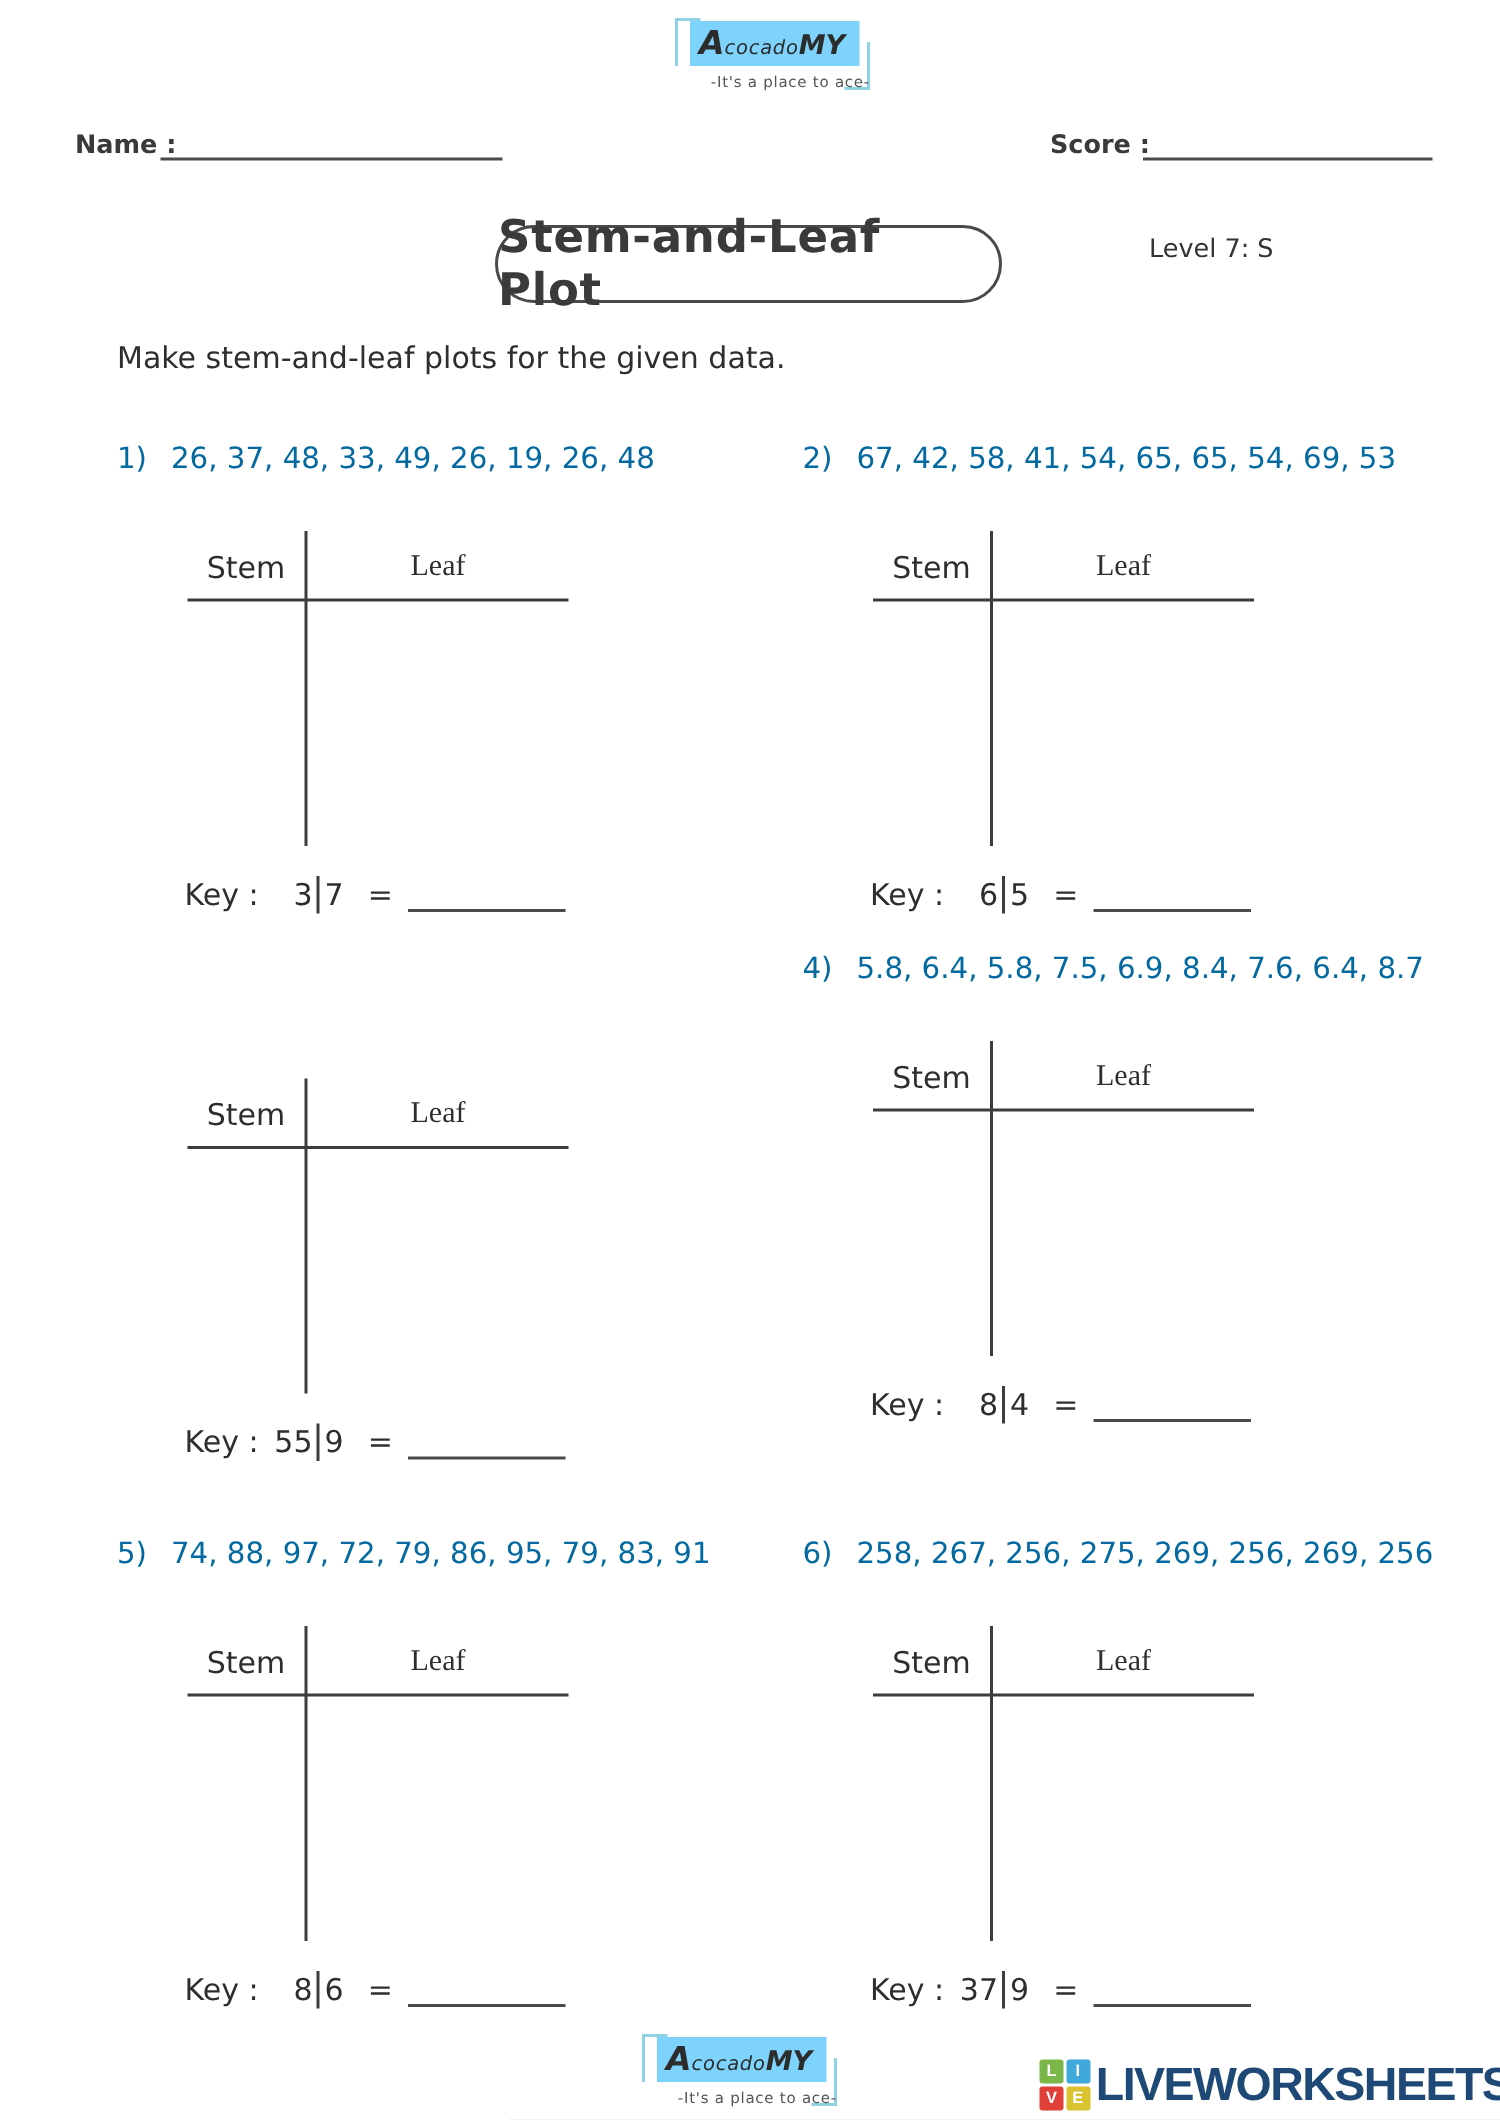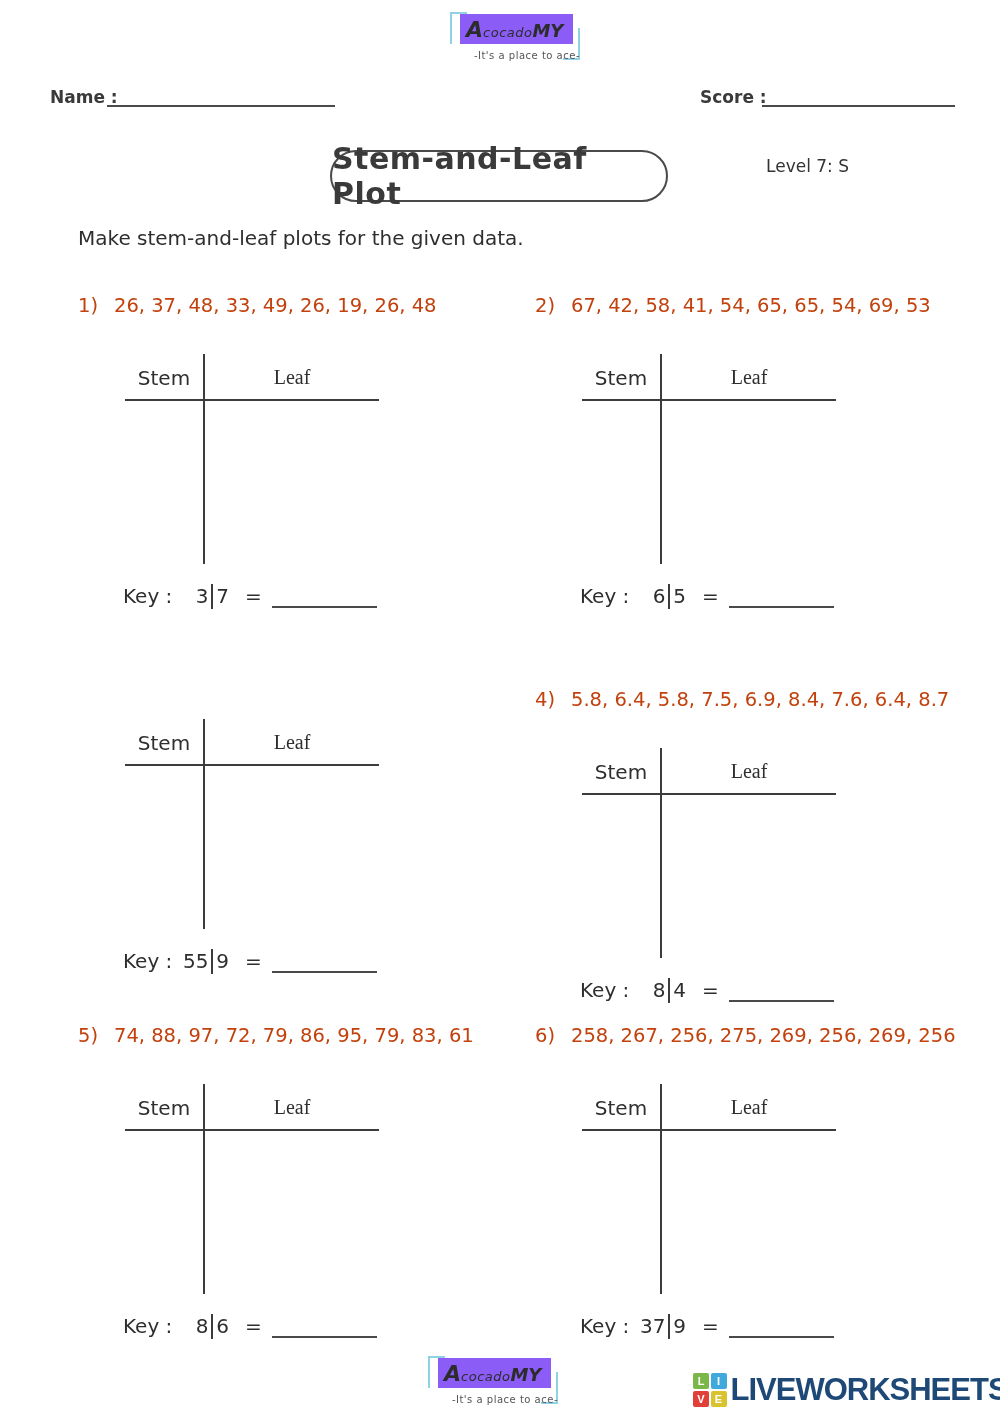--- a/index.html
+++ b/index.html
@@ -13,21 +13,21 @@
     overflow:hidden;
   }
   
   .brand{position:absolute;width:130px;height:56px;}
   .brand .bracket-tl{position:absolute;left:0;top:2px;width:15px;height:30px;
     border-left:2.5px solid #8fd2e4;border-top:2.5px solid #8fd2e4;}
   .brand .bracket-br{position:absolute;right:0;bottom:6px;width:15px;height:30px;
     border-right:2.5px solid #8fd2e4;border-bottom:2.5px solid #8fd2e4;}
   .brand-text{
     position:absolute;left:10px;top:4px;
-    background:#8b5cf6;
+    background:#7dd3fc;
     padding:3px 10px 2px 6px;
     font-style:italic;
     color:#2c2c2c;
     white-space:nowrap;
   }
   .brand-text .b1{font-size:22px;font-weight:600;}
   .brand-text .b2{font-size:13px;letter-spacing:.5px;}
   .brand-text .b3{font-size:18px;font-weight:700;}
   .brand-tag{
     position:absolute;left:0;right:0;top:40px;
@@ -40,21 +40,21 @@
   .title-box{
     position:absolute;left:330px;top:150px;width:334px;height:48px;
     border:2.5px solid #4a4a4a;border-radius:26px;
     display:flex;align-items:center;justify-content:center;
     font-size:30px;font-weight:bold;color:#3a3a3a;letter-spacing:.5px;
   }
   .level{position:absolute;left:766px;top:156px;font-size:17px;color:#333;}
   .instruction{position:absolute;left:78px;top:226px;font-size:20px;color:#2e2e2e;}
   
   .problem{position:absolute;width:432px;height:332px;}
-  .p-data{position:absolute;left:0;top:0;font-size:19.5px;white-space:nowrap;color:#c2410c;}
+  .p-data{position:absolute;left:0;top:0;font-size:19.5px;white-space:nowrap;color:#0369a1;}
   .p-num{display:inline-block;width:36px;}
   .plot-vline{position:absolute;left:125px;top:60px;width:2px;height:210px;background:#3c3c3c;}
   .plot-hline{position:absolute;left:47px;top:105px;width:254px;height:2px;background:#3c3c3c;}
   .stem-h{position:absolute;left:47px;top:72px;width:78px;text-align:center;font-size:20px;color:#2e2e2e;}
   .leaf-h{position:absolute;left:127px;top:72px;width:174px;text-align:center;font-size:20px;color:#2e2e2e;font-family:Liberation Serif, serif;}
   .fill-area{position:absolute;left:47px;top:110px;width:254px;height:158px;}
   .key-row{
     position:absolute;left:45px;top:290px;height:28px;
     display:flex;font-size:20px;color:#2e2e2e;white-space:nowrap;
   }
@@ -140,39 +140,39 @@
     <div class="key-row">
       <span class="key-label">Key :</span>
       <span class="key-stem">55</span>
       <span class="key-bar"></span>
       <span class="key-leaf">9</span>
       <span class="key-eq">=</span>
       <span class="key-blank"></span>
     </div>
   </div>
 
-  <div class="problem" style="left:535px;top:688px;">
+  <div class="problem" style="left:535px;top:634px;">
     <div class="p-data"><span class="p-num">4)</span><span>5.8, 6.4, 5.8, 7.5, 6.9, 8.4, 7.6, 6.4, 8.7</span></div>
     <div class="plot-vline"></div>
     <div class="plot-hline"></div>
     <span class="stem-h">Stem</span>
     <span class="leaf-h">Leaf</span>
     <div class="fill-area"></div>
     <div class="key-row">
       <span class="key-label">Key :</span>
       <span class="key-stem">8</span>
       <span class="key-bar"></span>
       <span class="key-leaf">4</span>
       <span class="key-eq">=</span>
       <span class="key-blank"></span>
     </div>
   </div>
 
   <div class="problem" style="left:78px;top:1024px;">
-    <div class="p-data"><span class="p-num">5)</span><span>74, 88, 97, 72, 79, 86, 95, 79, 83, 61</span></div>
+    <div class="p-data"><span class="p-num">5)</span><span>74, 88, 97, 72, 79, 86, 95, 79, 83, 91</span></div>
     <div class="plot-vline"></div>
     <div class="plot-hline"></div>
     <span class="stem-h">Stem</span>
     <span class="leaf-h">Leaf</span>
     <div class="fill-area"></div>
     <div class="key-row">
       <span class="key-label">Key :</span>
       <span class="key-stem">8</span>
       <span class="key-bar"></span>
       <span class="key-leaf">6</span>

